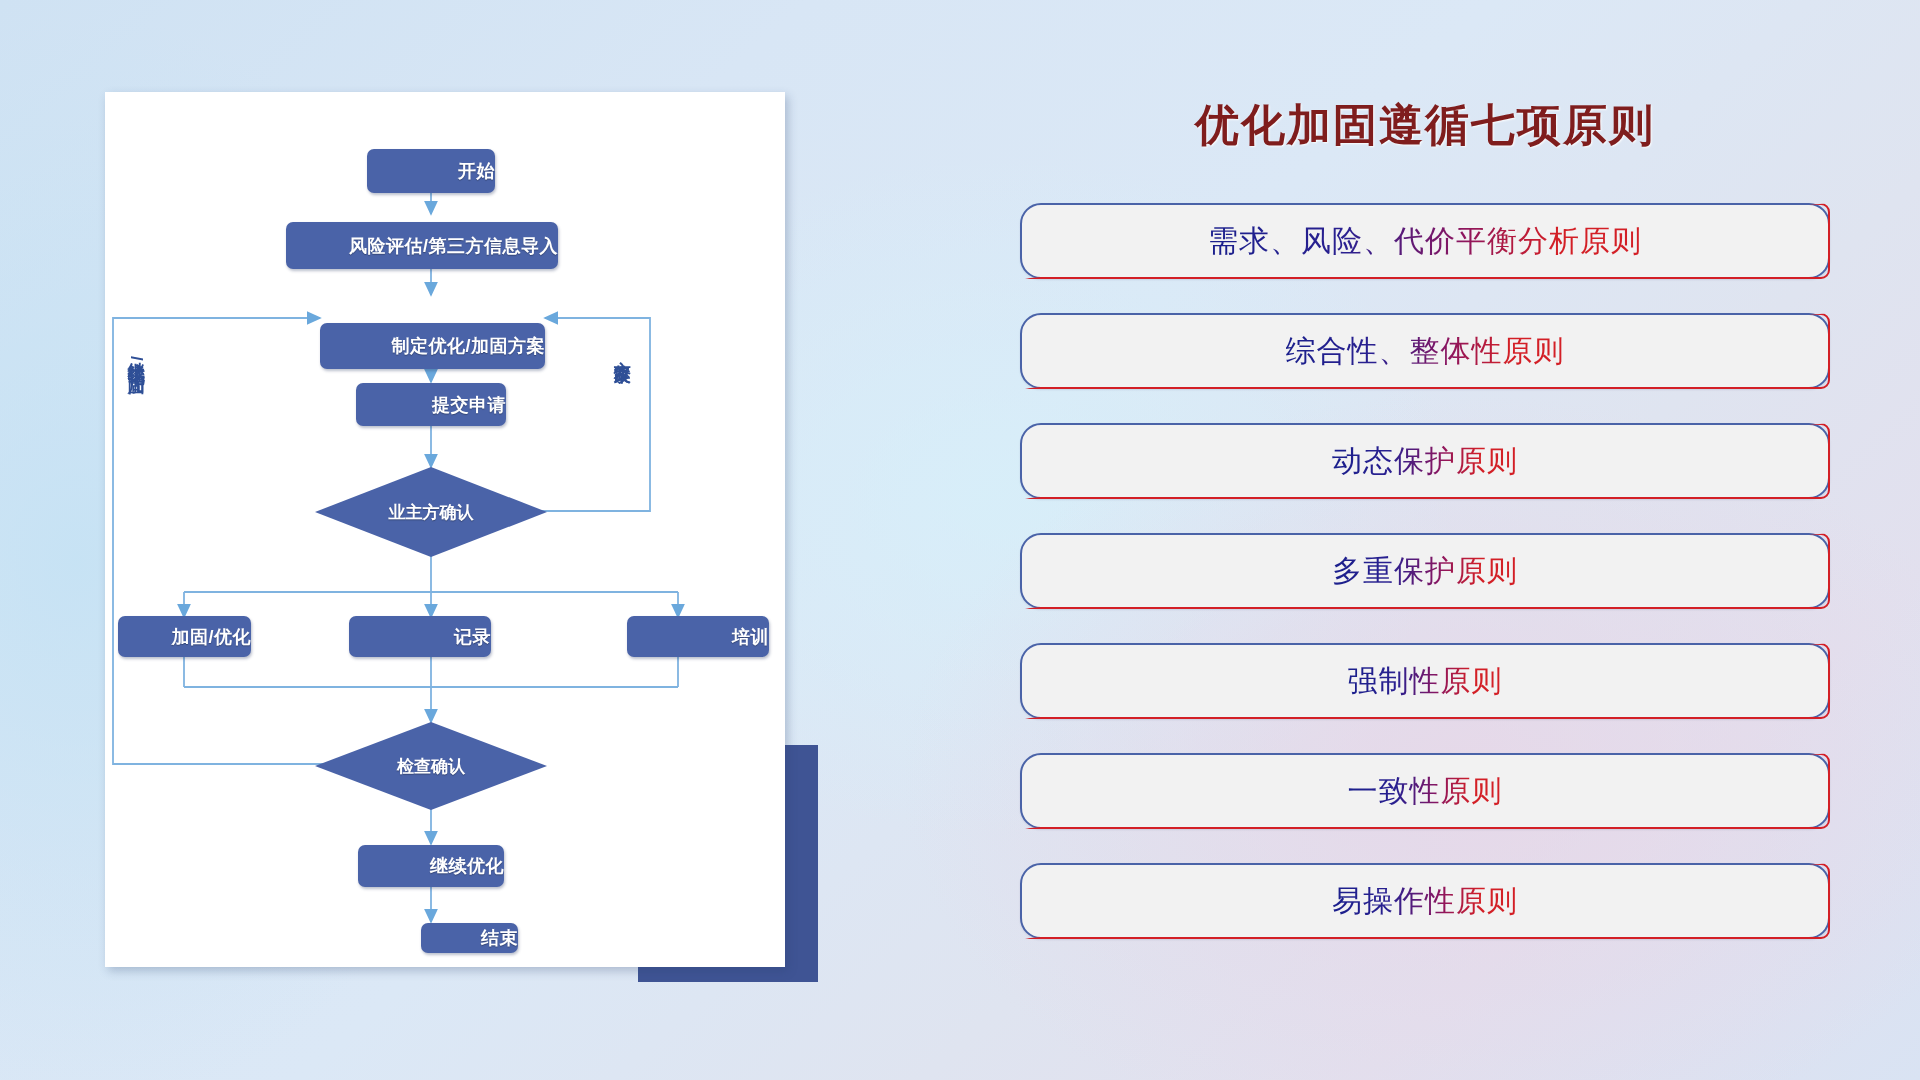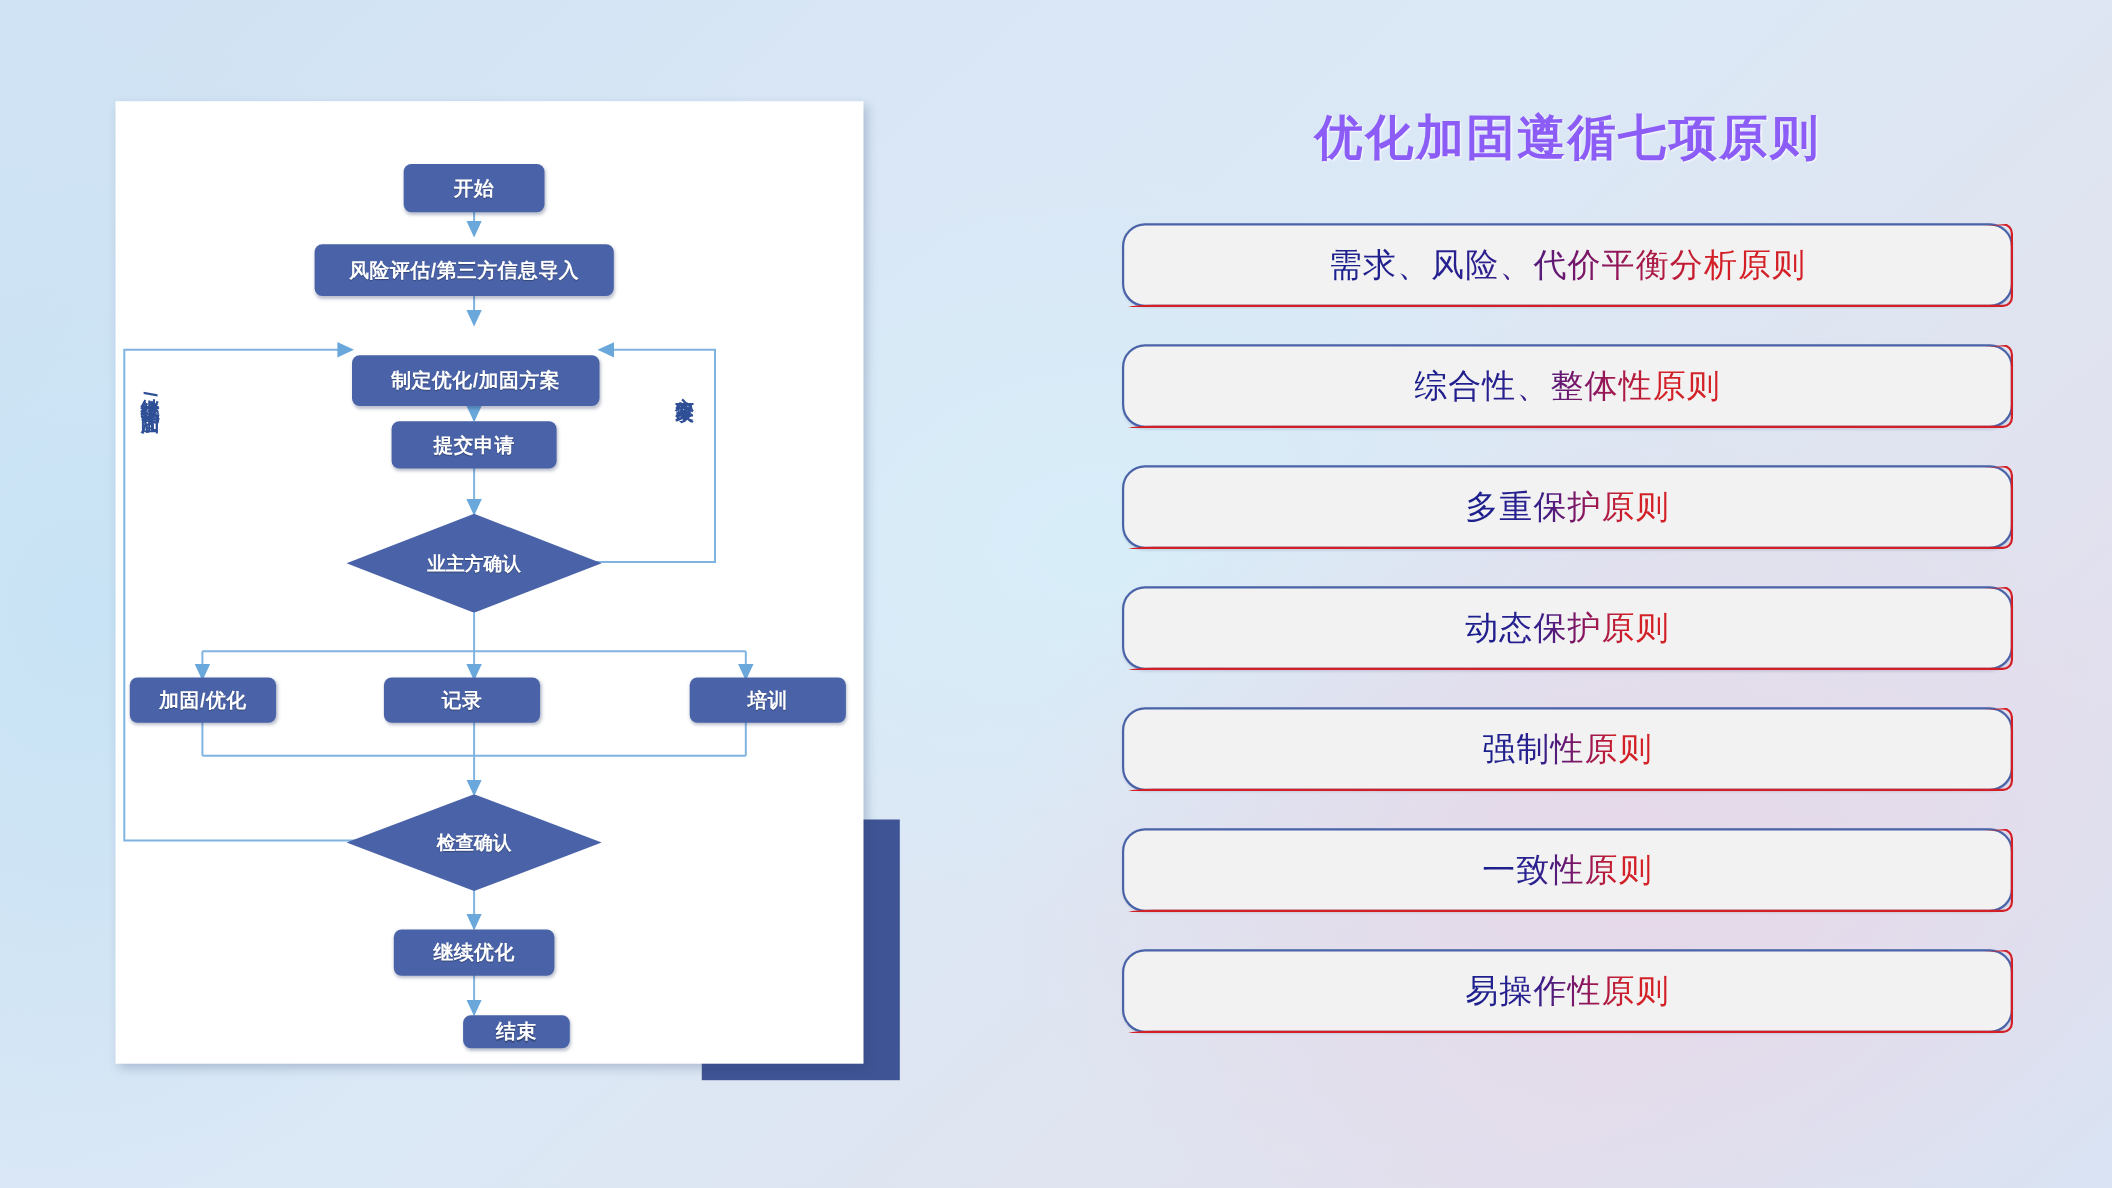--- a/index.html
+++ b/index.html
@@ -31,21 +31,21 @@
     background: #ffffff;
     box-shadow: 3px 4px 9px rgba(40,60,110,0.26);
   }
   #flow-canvas { position: absolute; inset: 0; }
 
   .node {
     position: absolute;
     background: #4a63a8;
     color: #ffffff;
     border-radius: 7px;
-    display: flex; align-items: center; justify-content: center;
+    display: flex; align-items: center; justify-content: flex-end;
     font-size: 18px; font-weight: bold;
     letter-spacing: 0.5px;
     text-shadow: 0 1px 1px rgba(0,0,0,0.30);
     box-shadow: 1px 2px 3px rgba(30,45,90,0.30);
     white-space: nowrap;
   }
   .diamond {
     position: absolute;
     background: #4a63a8;
     color: #ffffff;
@@ -69,21 +69,21 @@
   
   #right-panel {
     position: absolute;
     left: 1020px; top: 96px;
     width: 810px; height: 900px;
   }
   #panel-title {
     text-align: center;
     font-size: 44px;
     font-weight: bold;
-    color: #8b5cf6;
+    color: #7f1d1d;
     letter-spacing: 2px;
     text-shadow: 1px 1px 2px rgba(255,255,255,0.9);
     margin-bottom: 48px;
   }
   .principle-card {
     position: relative;
     height: 76px;
     margin: 0 0 34px 0;
     border-radius: 21px;
     background: #f2f2f2;
@@ -214,26 +214,26 @@
 
   <div id="panel-title">优化加固遵循七项原则</div>
 
   <div class="principle-card">
     <span class="principle-text">需求、风险、代价平衡分析原则</span>
   </div>
   <div class="principle-card">
     <span class="principle-text">综合性、整体性原则</span>
   </div>
   <div class="principle-card">
+    <span class="principle-text">动态保护原则</span>
+  </div>
+  <div class="principle-card">
     <span class="principle-text">多重保护原则</span>
   </div>
   <div class="principle-card">
-    <span class="principle-text">动态保护原则</span>
-  </div>
-  <div class="principle-card">
     <span class="principle-text">强制性原则</span>
   </div>
   <div class="principle-card">
     <span class="principle-text">一致性原则</span>
   </div>
   <div class="principle-card">
     <span class="principle-text">易操作性原则</span>
   </div>
 
 </div>

